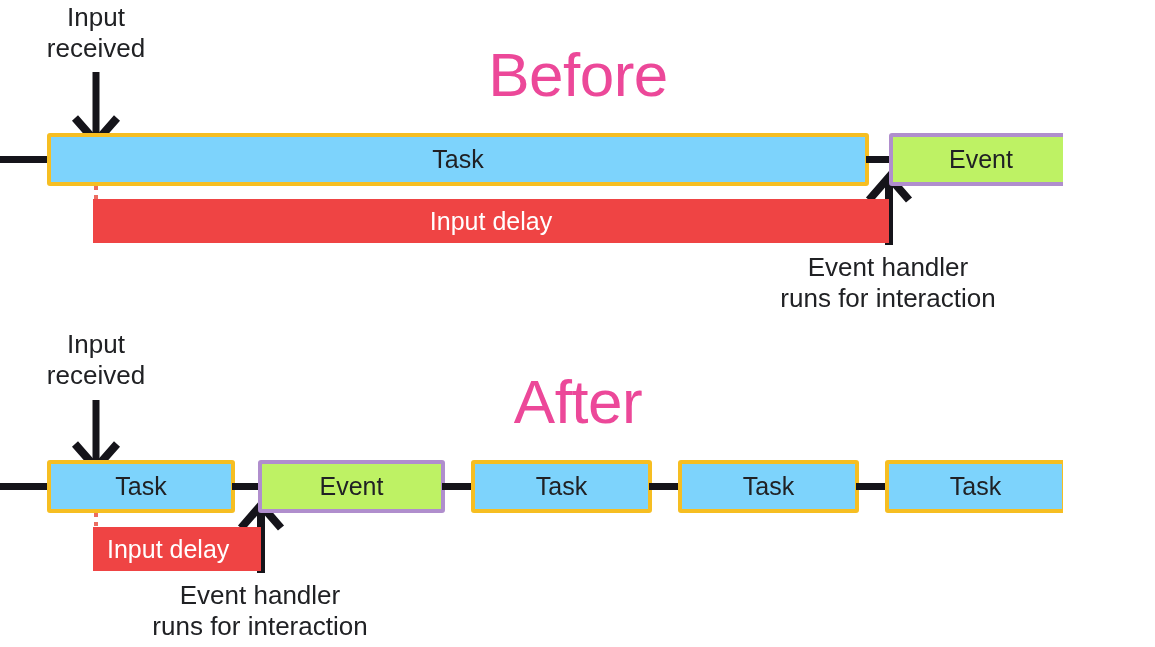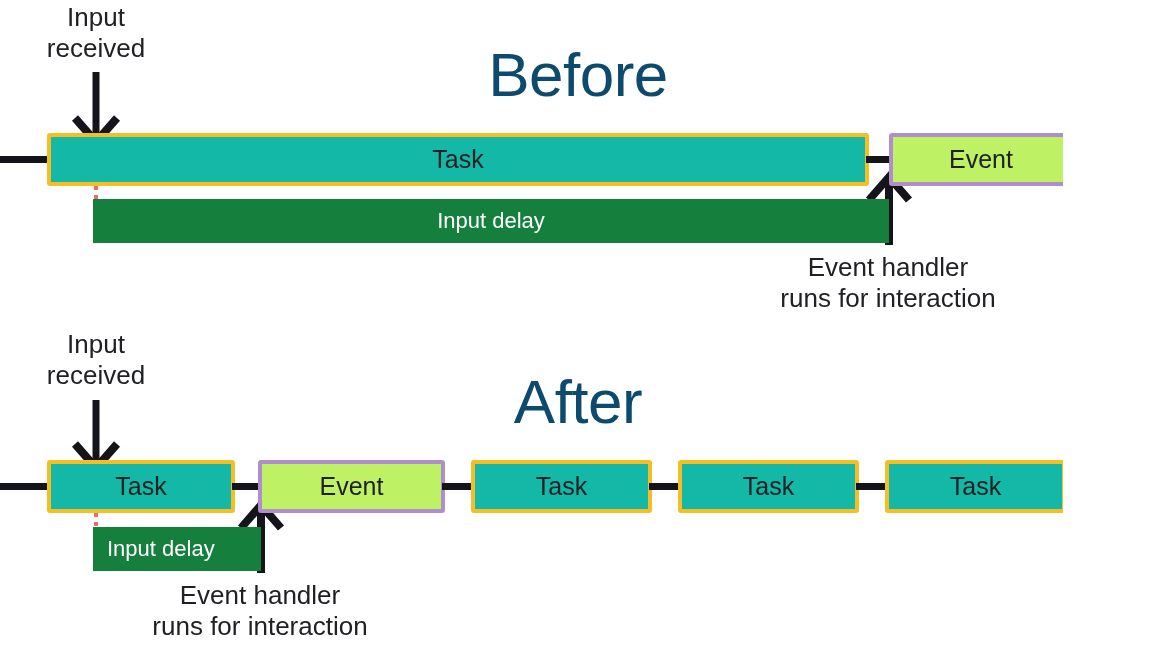--- a/index.html
+++ b/index.html
@@ -18,21 +18,21 @@
     height: 647px;
     background: #ffffff;
     overflow: hidden;
   }
   .abs { position: absolute; }
 
   
   .section-title {
     font-size: 62px;
     font-weight: 400;
-    color: #0c4a6e;
+    color: #ec4899;
     letter-spacing: -0.5px;
     white-space: nowrap;
     text-align: center;
     line-height: 1;
   }
 
   
   .callout {
     font-size: 26px;
     line-height: 1.18;
@@ -45,37 +45,37 @@
   .box {
     box-sizing: border-box;
     display: flex;
     align-items: center;
     justify-content: center;
     font-size: 25px;
     color: #202124;
     border-radius: 3px;
   }
   .box.task {
-    background: #14b8a6;
+    background: #7dd3fc;
     border: 4px solid #F6BE22;
   }
   .box.event {
     background: #bef264;
     border: 4px solid #B08ECD;
   }
 
   
   .delay-bar {
     box-sizing: border-box;
     display: flex;
     align-items: center;
     justify-content: center;
-    background: #15803d;
+    background: #ef4444;
     color: #ffffff;
-    font-size: 22px;
+    font-size: 25px;
   }
   .delay-bar.left-align {
     justify-content: flex-start;
     padding-left: 14px;
   }
 
   
   .tl-seg {
     background: #15141A;
     height: 7px;

